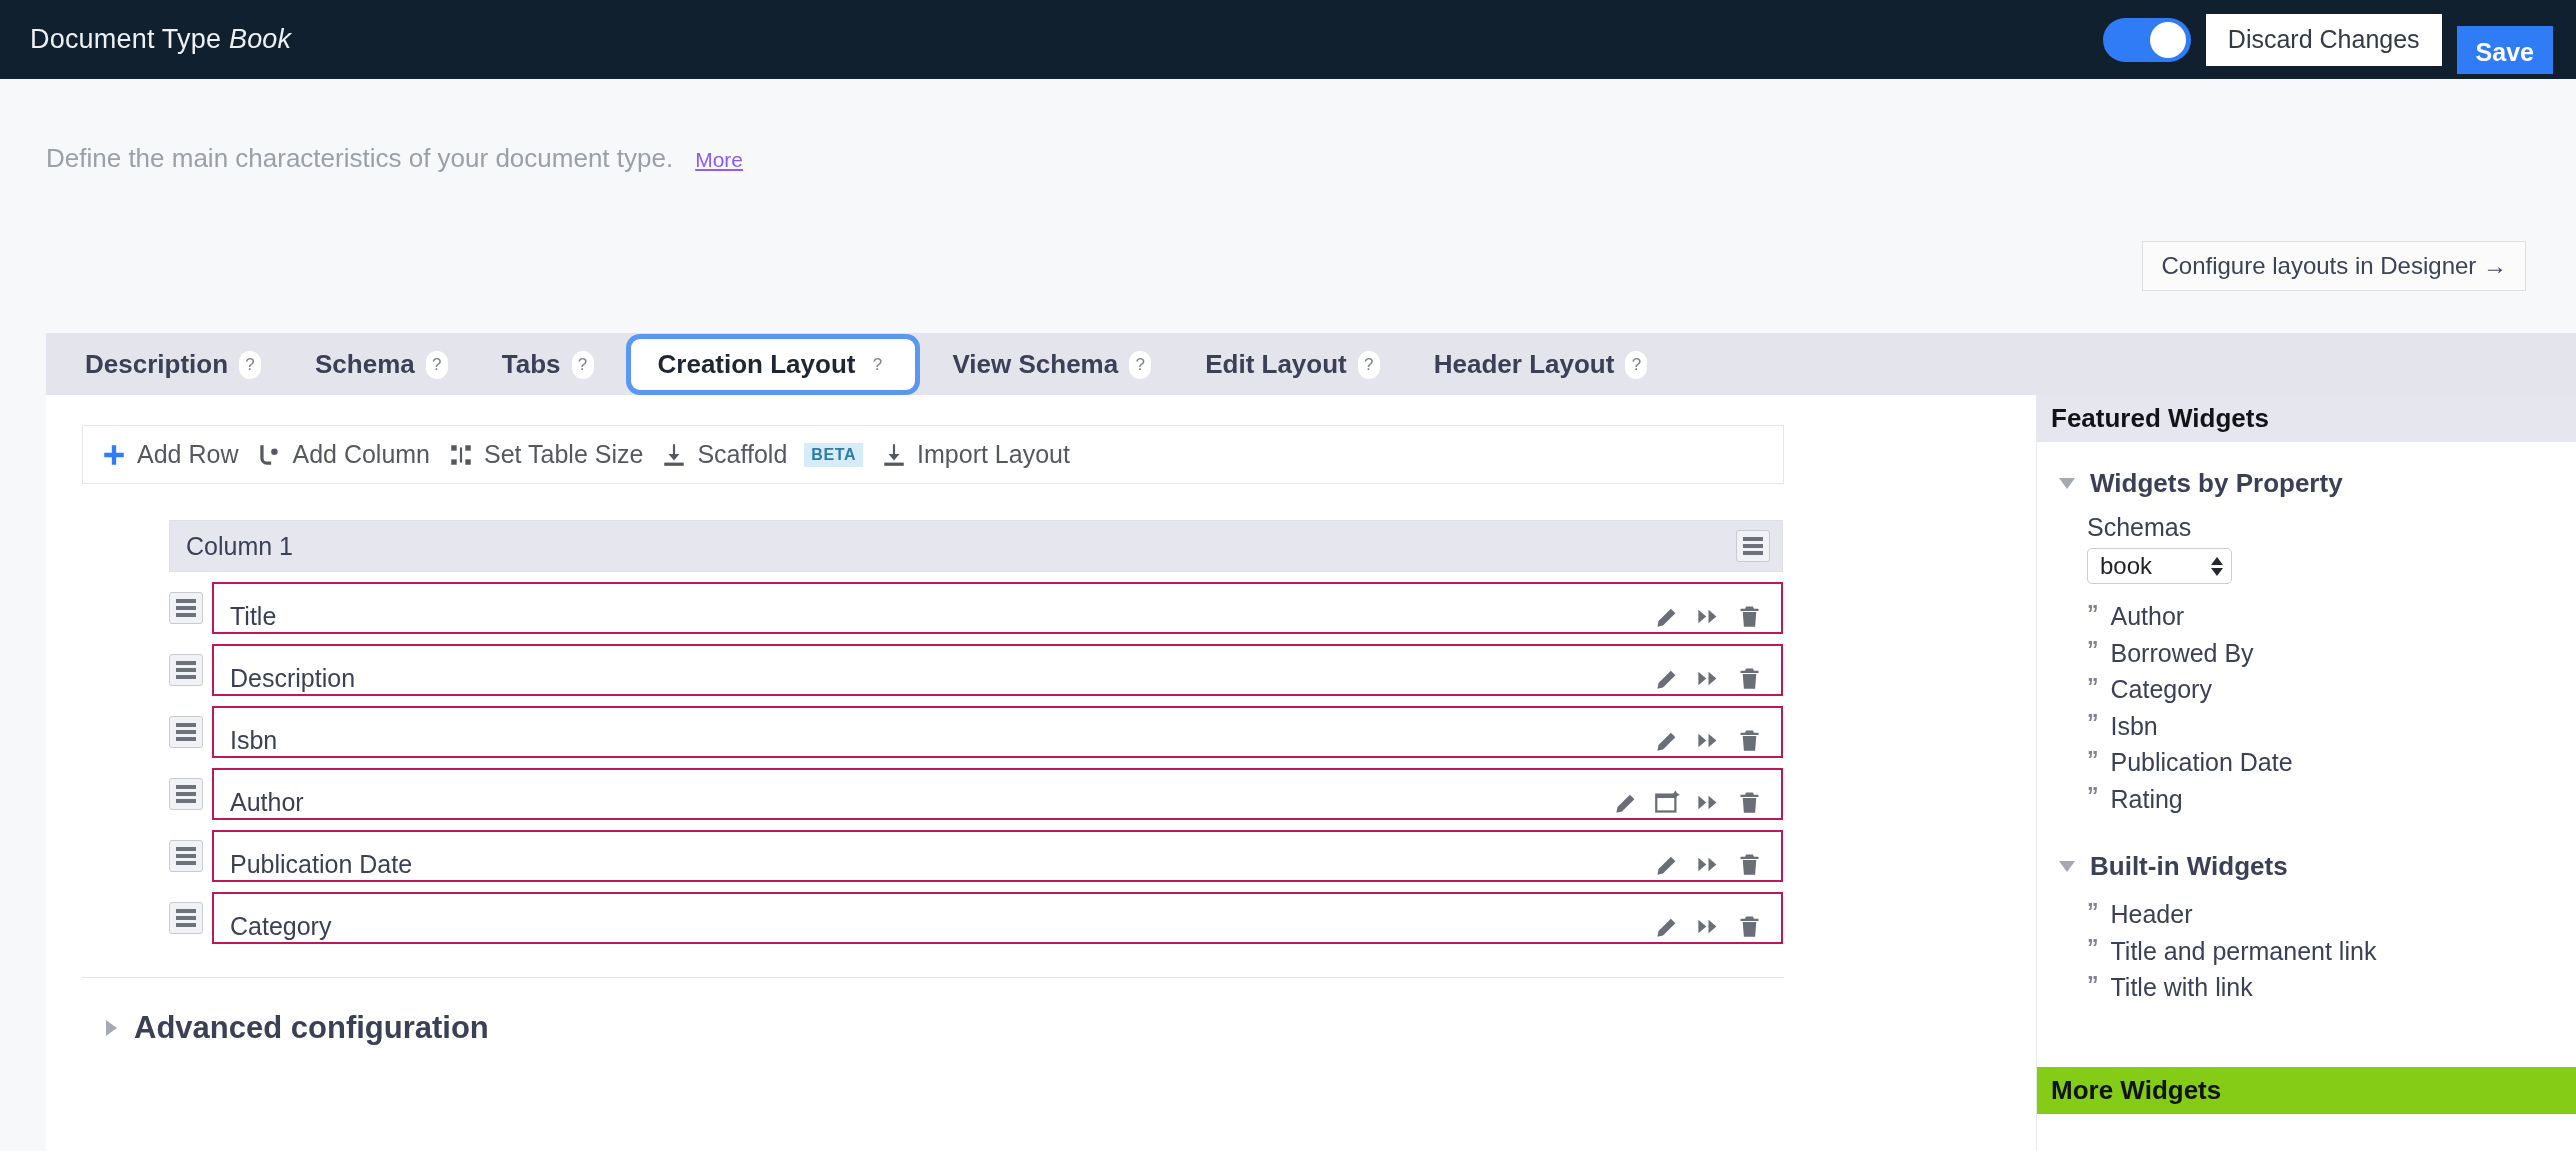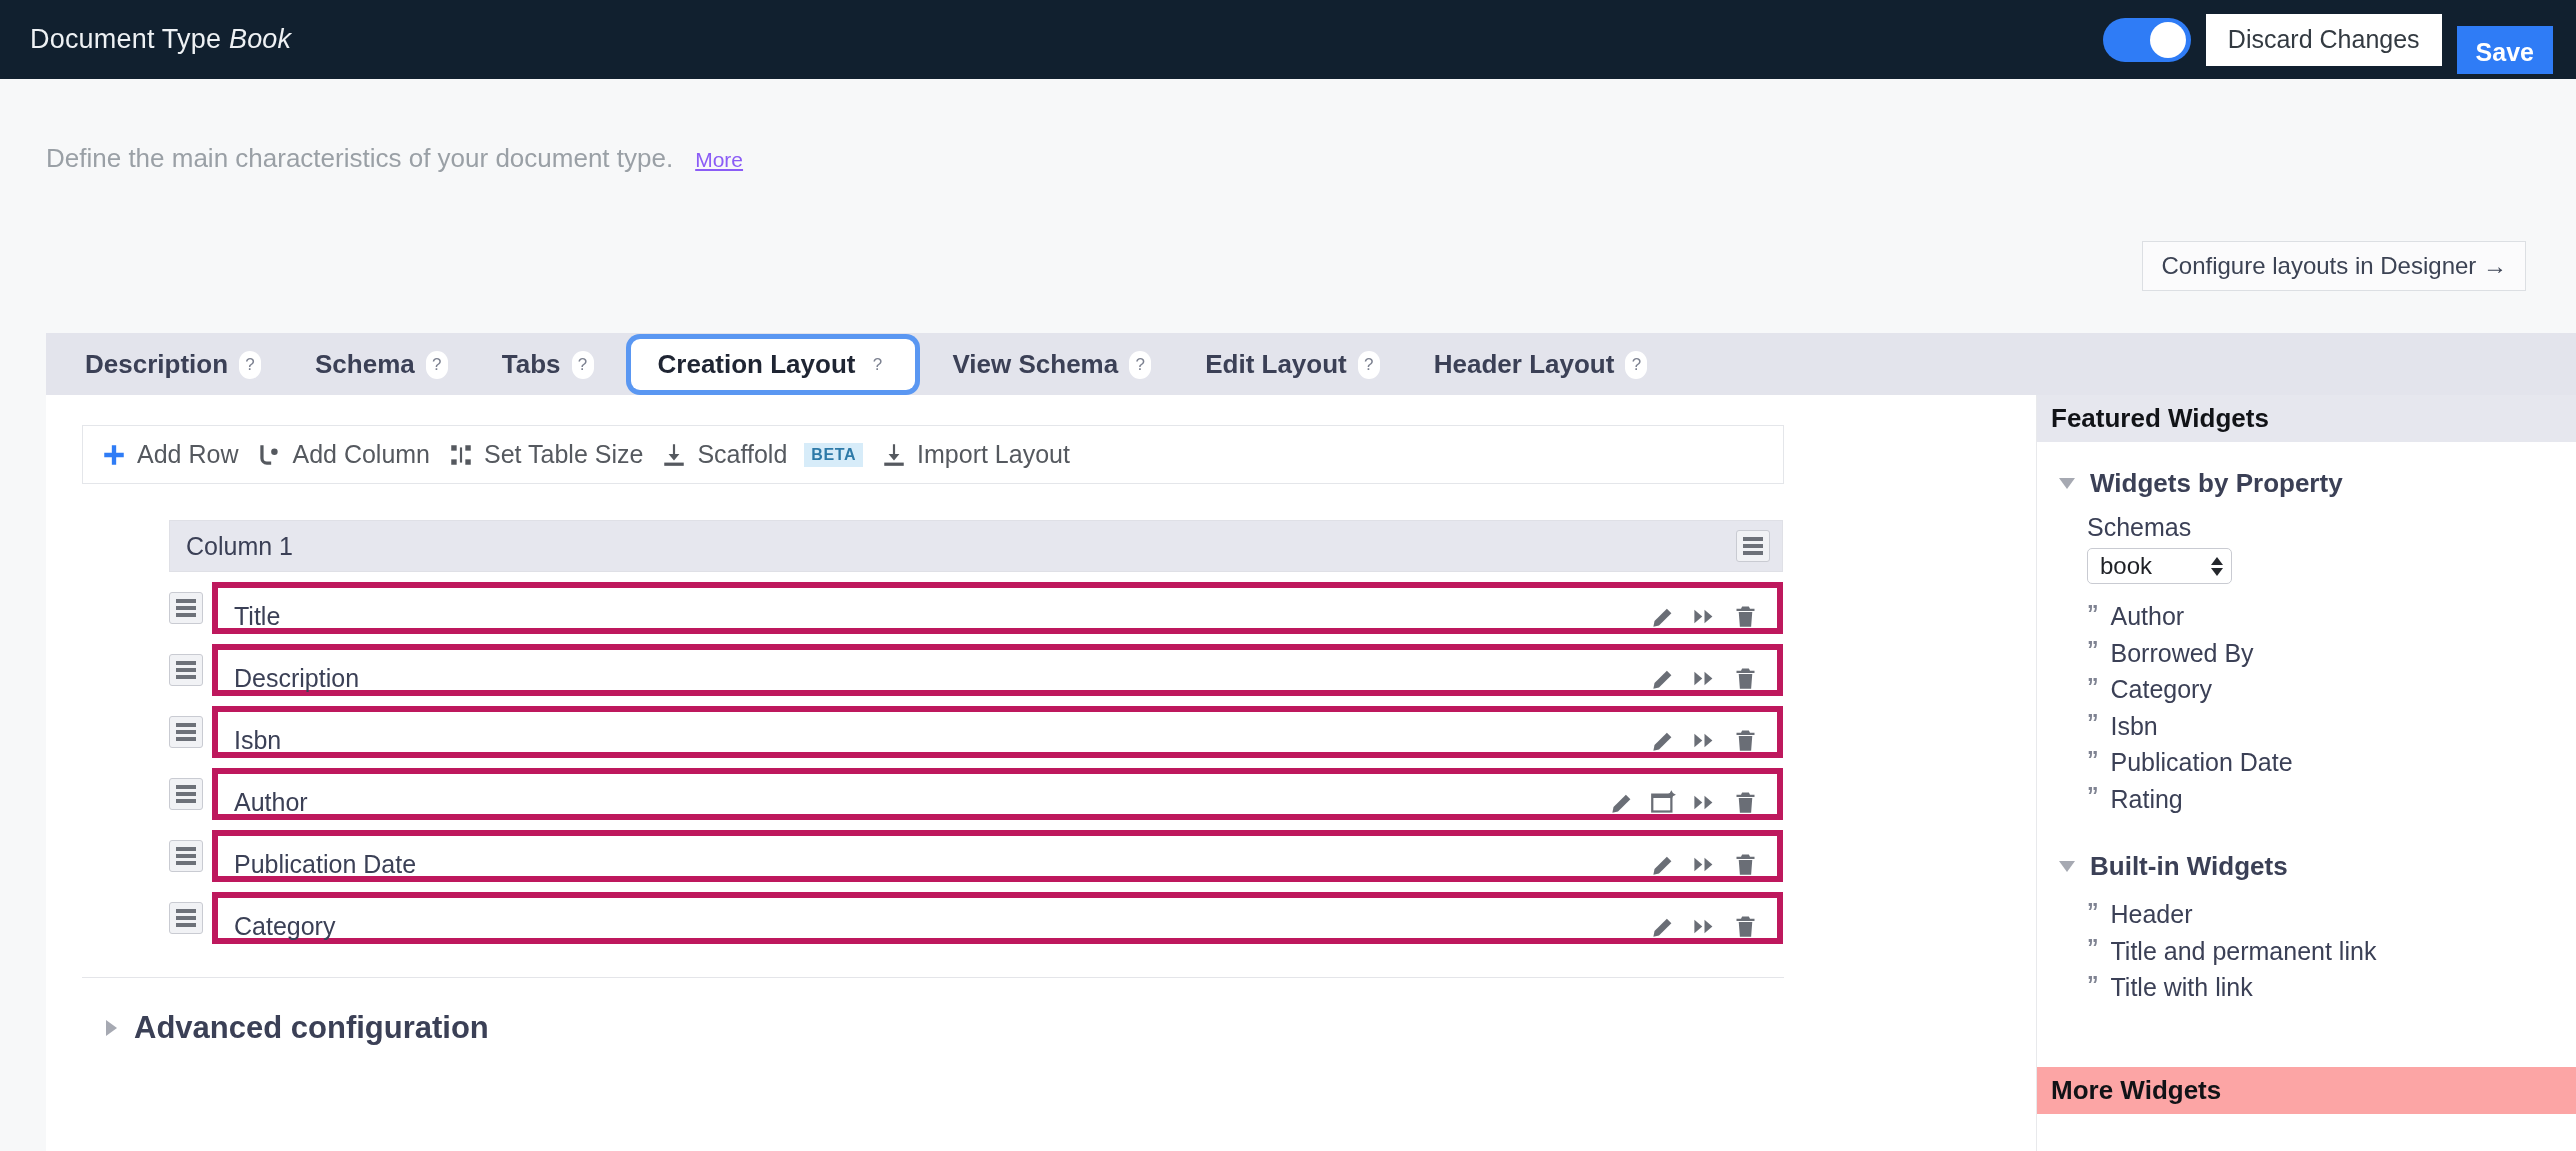--- a/index.html
+++ b/index.html
@@ -128,21 +128,21 @@
     border-radius: 3px; display: flex; flex-direction: column;
     justify-content: center; align-items: center; gap: 3px; cursor: grab;
   }
   .handle-box i { display: block; width: 20px; height: 4px; background: #6d7179; }
 
   .widget-row {
     display: flex; align-items: center; gap: 9px; margin-top: 10px;
   }
   .widget-row .row-handle { flex: none; }
   .widget-box {
-    flex: 1; height: 52px; border: 6px solid #be185d; background: #fff;
+    flex: 1; height: 52px; border: 2px solid #be185d; background: #fff;
     display: flex; align-items: center; justify-content: space-between;
     padding: 16px 18px 0 16px;
   }
   .widget-box .wlabel { font-size: 25px; color: #3b4056; }
   .row-actions { display: flex; align-items: center; gap: 14px; }
   .row-actions .act { cursor: pointer; display: inline-flex; }
 
   .divider-line {
     position: absolute; left: 36px; top: 582px; width: 1702px; height: 1px;
     background: #e4e5e9;
@@ -193,21 +193,21 @@
     display: flex; align-items: center; gap: 12px;
     font-size: 25px; color: #3b4056; line-height: 1.46; cursor: pointer;
     white-space: nowrap;
   }
   .quote-ic {
     color: #7f8392; font-size: 23px; font-weight: bold;
     line-height: 1; transform: translateY(-2px); flex: none;
   }
   .panel-foot {
     position: absolute; left: 0; bottom: 38px; width: 539px; height: 47px;
-    background: #fca5a5; display: flex; align-items: center; padding-left: 14px;
+    background: #84cc16; display: flex; align-items: center; padding-left: 14px;
     font-size: 26px; font-weight: bold; color: #111317;
   }
 </style>
 </head>
 <body>
 
 <div class="topbar">
   <div class="topbar-title">
     <span>Document Type</span>
     <em>Book</em>

